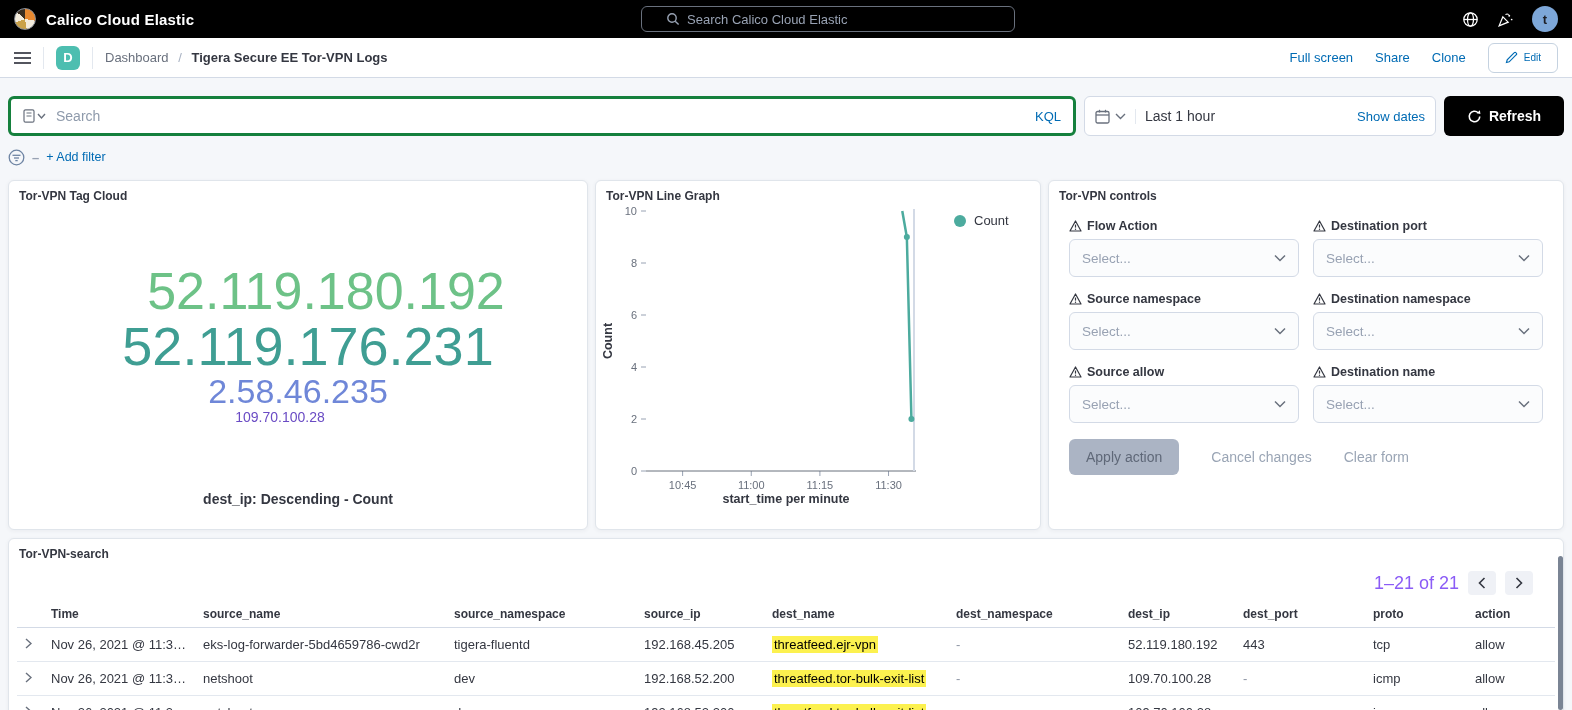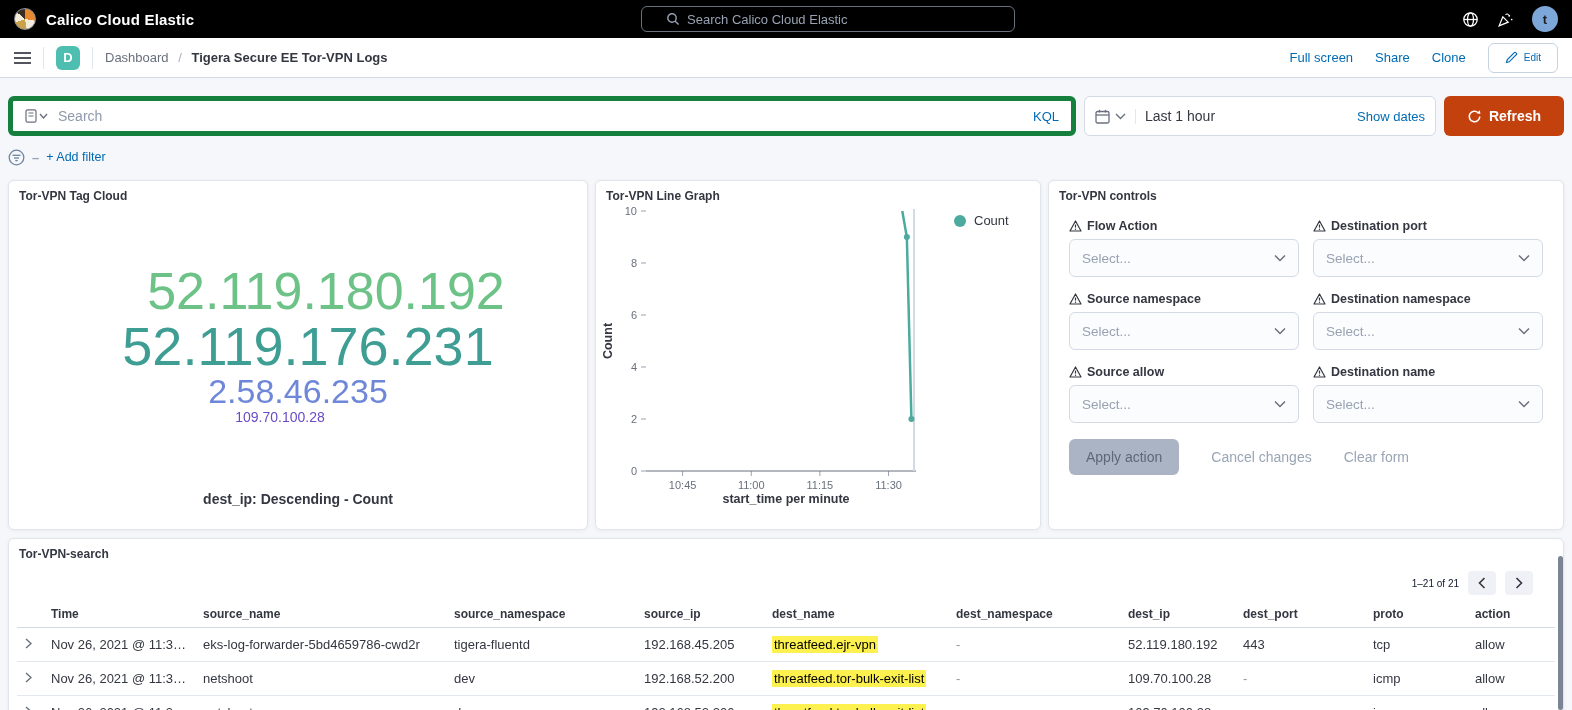--- a/index.html
+++ b/index.html
@@ -27,29 +27,29 @@
   .crumb-root{color:#69707d}
   .crumb-sep{color:#a7b1c2;margin:0 6px}
   .crumb-cur{font-weight:700;color:#343741}
   .nav-right{margin-left:auto;display:flex;align-items:center;gap:22px}
   .nav-link{color:#006bb4;cursor:pointer}
   .edit-btn{height:30px;padding:0 16px;border:1px solid #c5d2e0;border-radius:6px;background:#fff;color:#006bb4;
             font-size:10px;font-weight:500;display:flex;align-items:center;gap:6px;cursor:pointer;font-family:inherit}
 
   
   .querybar{margin:18px 8px 0;display:flex;gap:8px;height:40px}
-  .querybox{flex:1;background:#fff;border:5px solid #15803d;border-radius:6px;display:flex;align-items:center;padding:0 12px;gap:9px}
+  .querybox{flex:1;background:#fff;border:3px solid #15803d;border-radius:6px;display:flex;align-items:center;padding:0 12px;gap:9px}
   .querybox input{flex:1;border:none;outline:none;font-size:14px;font-family:inherit;color:#343741}
   .querybox input::placeholder{color:#8e9aab}
   .kql{color:#006bb4;font-size:13px;font-weight:500}
   .dategroup{width:352px;background:#fff;border:1px solid #d3dae6;border-radius:6px;display:flex;align-items:center;padding:0 10px;gap:9px}
   .cal-wrap{display:flex;align-items:center;gap:5px;padding-right:9px;border-right:1px solid #e3e8ef}
   .timerange{font-size:14px;color:#343741}
   .showdates{margin-left:auto;color:#006bb4;font-size:13px;font-weight:500;cursor:pointer}
-  .refresh-btn{width:120px;background:#c2410c;border:none;border-radius:6px;color:#fff;font-size:14px;font-weight:600;
+  .refresh-btn{width:120px;background:#000000;border:none;border-radius:6px;color:#fff;font-size:14px;font-weight:600;
                display:flex;align-items:center;justify-content:center;gap:7px;cursor:pointer;font-family:inherit}
 
   .filterrow{margin:10px 8px 0;display:flex;align-items:center;gap:7px;height:22px}
   .filter-dash{color:#98a2b3;font-weight:700}
   .addfilter{color:#006bb4;font-size:12.5px;cursor:pointer}
 
   
   .panels{display:flex;gap:7px;margin:12px 8px 0}
   .panel{background:#fff;border:1px solid #e0e5eb;border-radius:6px;box-shadow:0 1px 4px rgba(52,55,65,.06);position:relative}
   .panel-title{font-size:12px;font-weight:700;padding:8px 10px;color:#343741}
@@ -76,21 +76,21 @@
                display:flex;align-items:center;justify-content:space-between;padding:0 12px;cursor:pointer}
   .ctrl-select .ph{color:#98a2b3;font-size:13.5px}
   .ctrl-btns{display:flex;align-items:center;gap:32px;padding:16px 20px 0}
   .apply-btn{background:#abb4c4;border:none;border-radius:6px;color:#5f6878;font-size:14px;font-weight:500;
              padding:10px 17px;font-family:inherit}
   .ghost-btn{background:none;border:none;color:#9aa5b5;font-size:14px;cursor:pointer;font-family:inherit}
 
   
   .p-search{margin:8px 8px 0;min-height:180px;padding-bottom:4px}
   .pagerow{display:flex;align-items:center;justify-content:flex-end;gap:9px;padding:2px 30px 6px 0}
-  .pagecount{font-size:10px;color:#0f172a}
+  .pagecount{font-size:18px;color:#8b5cf6}
   .pagebtn{width:28px;height:24px;background:#eff1f6;border:none;border-radius:4px;display:flex;align-items:center;
            justify-content:center;cursor:pointer}
   table{width:calc(100% - 16px);margin:0 8px;border-collapse:collapse;table-layout:fixed}
   th{font-size:12px;font-weight:700;text-align:left;color:#343741;padding:6px 8px;border-bottom:1px solid #d3dae6}
   td{font-size:13px;color:#343741;padding:9px 8px;border-top:1px solid #e3e8ef;overflow:hidden;white-space:nowrap;text-overflow:ellipsis}
   tr.body-row{cursor:default}
   td.expand{color:#69707d}
   td .hl{background:#fcf14f;padding:1px 2px}
   td.dim,th.dim{color:#8e96a5}
   .vscroll{position:absolute;right:9px;top:556px;bottom:0;width:5px;background:#7a8494;border-radius:3px}

